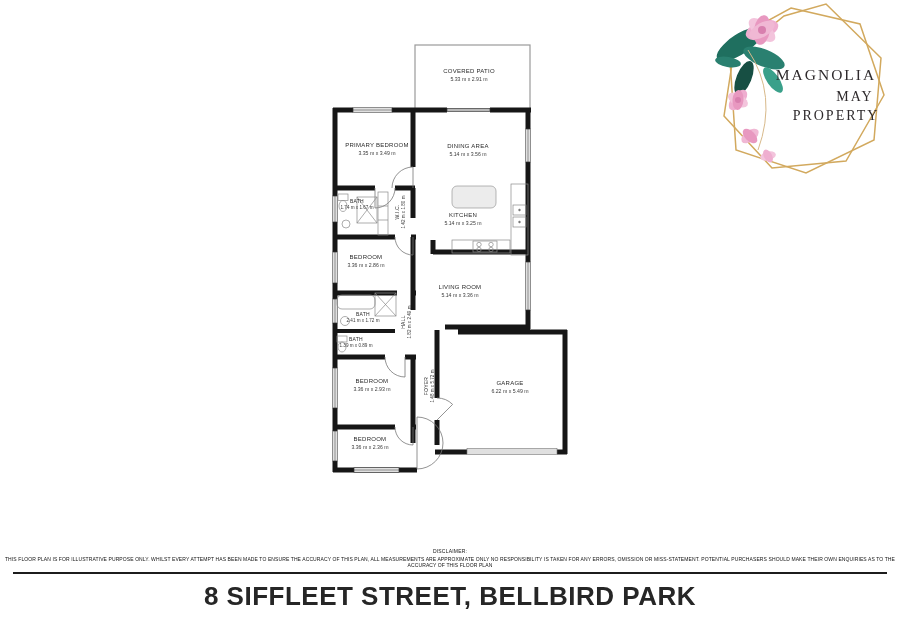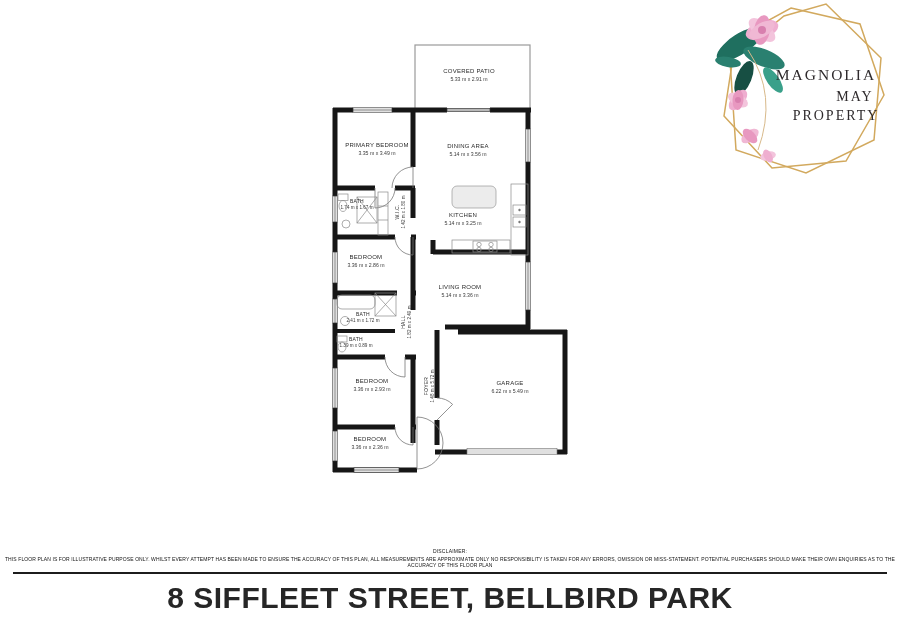--- a/index.html
+++ b/index.html
@@ -23,21 +23,21 @@
   .footer-disclaimer{
     position:absolute;left:0;top:548px;width:900px;text-align:center;color:#131313;
   }
   .footer-disclaimer .dhead{font-size:5px;letter-spacing:.2px;}
   .footer-disclaimer .dtext{font-size:5px;letter-spacing:.1px;margin-top:2px;}
   .footer-rule{
     position:absolute;left:13px;right:13px;top:572px;border-top:2.5px solid #1c1c1c;
   }
   .footer-title{
     position:absolute;left:0;top:581px;width:900px;text-align:center;
-    font-size:30px;font-weight:700;color:#262626;letter-spacing:.5px;
+    font-size:26px;font-weight:700;color:#262626;letter-spacing:.5px;
   }
 </style>
 </head>
 <body>
 
 <svg class="plan-svg" width="900" height="636" viewBox="0 0 900 636">
 
   <rect x="415" y="45" width="115" height="64" fill="#ffffff" stroke="#9a9a9a" stroke-width="1.2"></rect>
 
   <path fill="none" stroke="#161616" stroke-width="5" d="M333,110H353 M392,110H447 M490,110H531

